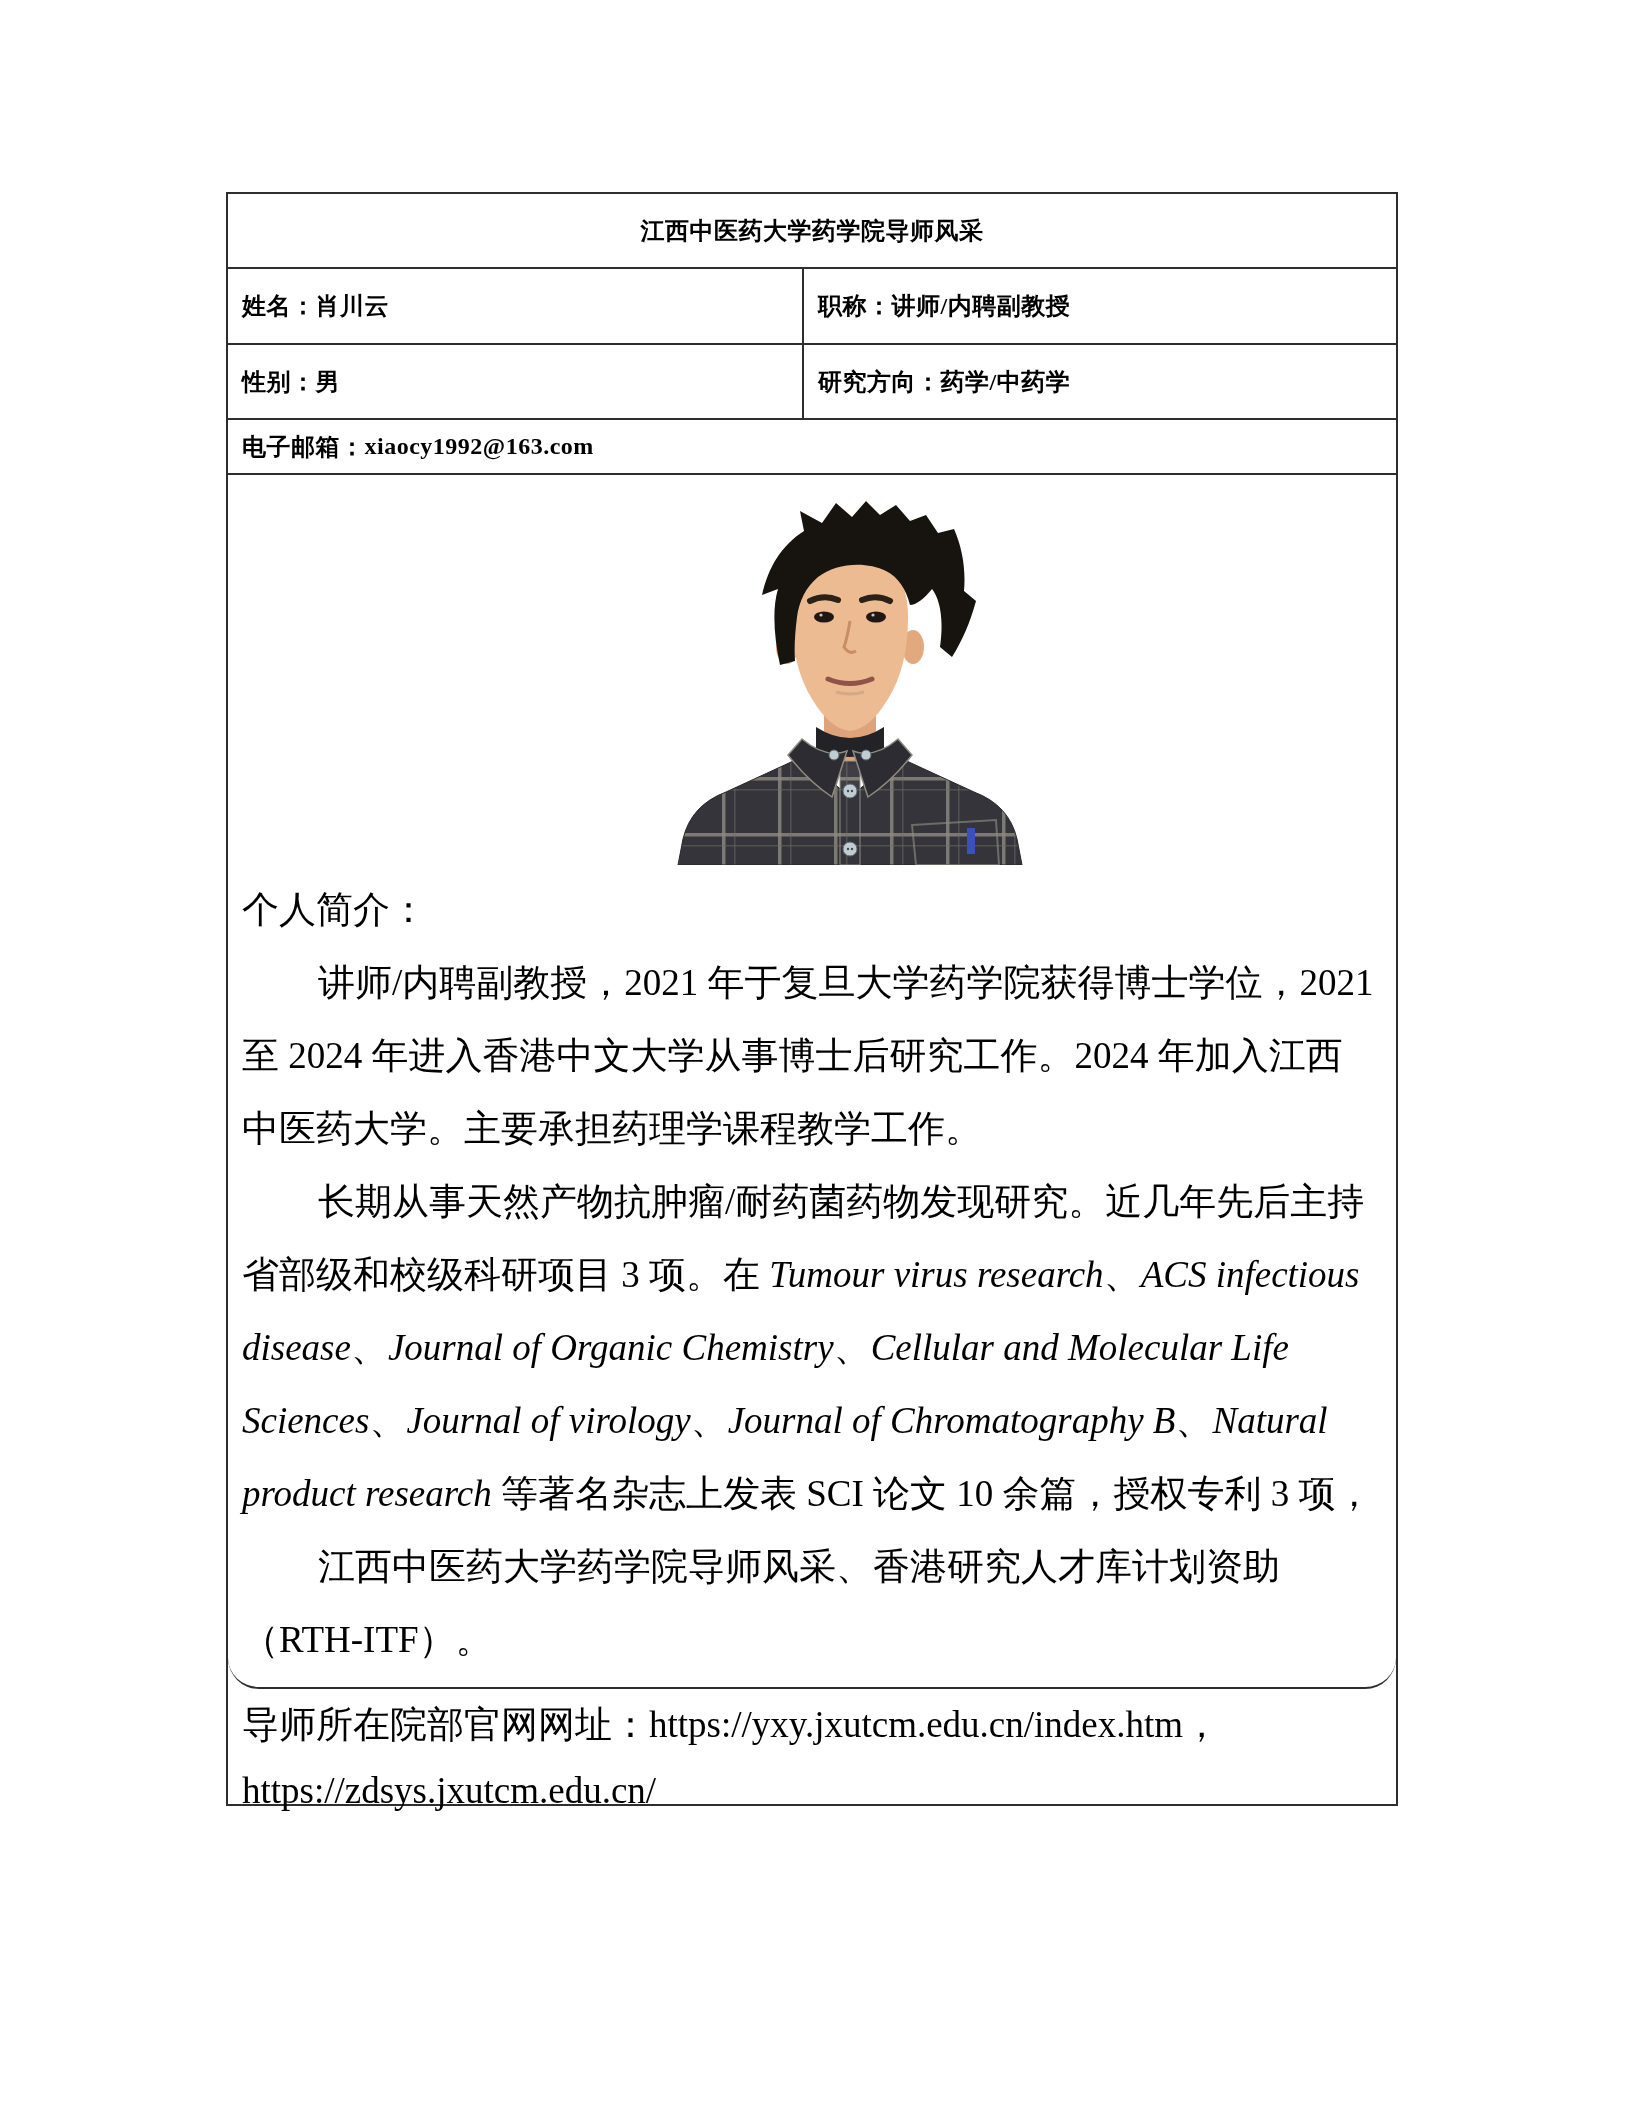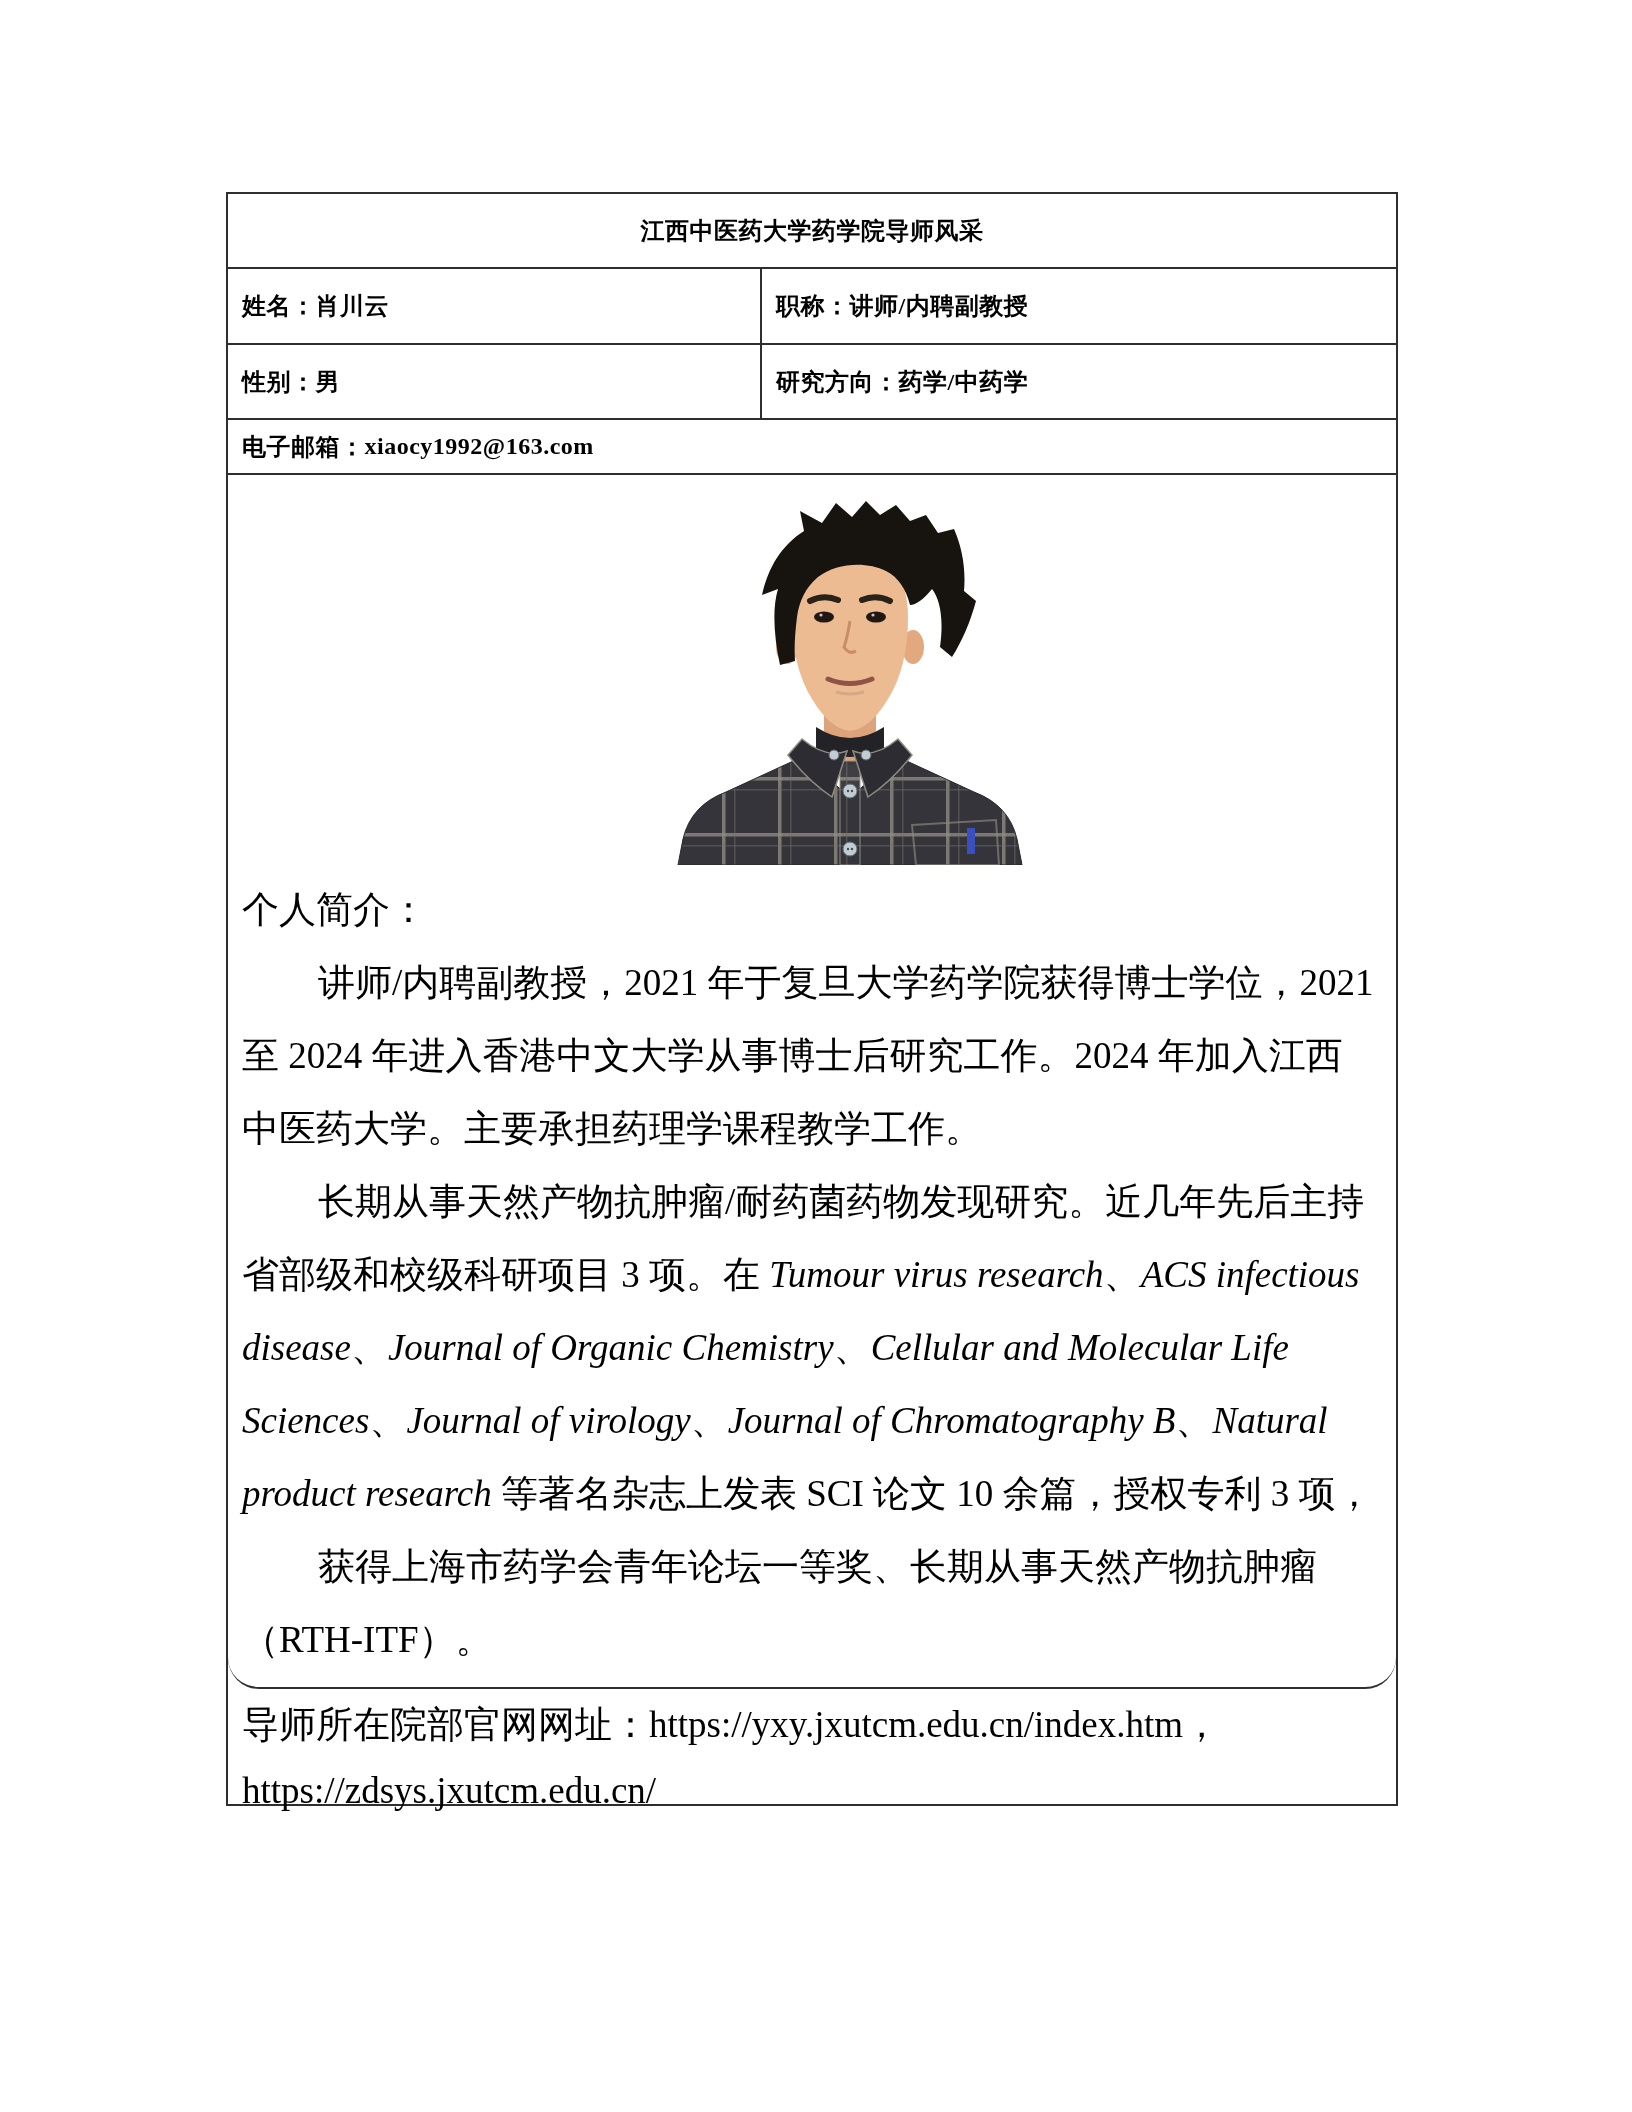--- a/index.html
+++ b/index.html
@@ -19,21 +19,21 @@
   }
   .t-row { display: flex; border-bottom: 2px solid #2e2e2e; }
   .t-row:last-child { border-bottom: none; }
   .h-title { height: 75px; }
   .h-r1 { height: 76px; }
   .h-r2 { height: 75px; }
   .h-r3 { height: 55px; }
   .h-big { height: 1214px; border-radius: 31px; }
   .h-foot { height: 115px; }
   .cell { padding: 0 14px; display: flex; align-items: center; overflow: hidden; }
-  .cell-l { width: 534px; border-right: 2px solid #2e2e2e; }
+  .cell-l { width: 576px; border-right: 2px solid #2e2e2e; }
   .cell-r { flex: 1; }
   .full { width: 100%; }
   .bold { font-weight: bold; font-size: 24px; letter-spacing: 0.5px; }
   .title-cell { justify-content: center; }
   .big-cell {
     display: block;
     width: 100%;
     padding: 22px 14px 0 14px;
   }
   .photo-wrap {
@@ -165,21 +165,21 @@
         </div>
         <div>
             <div class="rich-line indent"><span>讲师/内聘副教授，2021 年于复旦大学药学院获得博士学位，2021</span></div>
             <div class="rich-line"><span>至 2024 年进入香港中文大学从事博士后研究工作。2024 年加入江西</span></div>
             <div class="rich-line"><span>中医药大学。主要承担药理学课程教学工作。</span></div>
             <div class="rich-line indent"><span>长期从事天然产物抗肿瘤/耐药菌药物发现研究。近几年先后主持</span></div>
             <div class="rich-line"><span>省部级和校级科研项目 3 项。在 </span><span class="it">Tumour virus research</span><span>、</span><span class="it">ACS infectious</span></div>
             <div class="rich-line"><span class="it">disease</span><span>、</span><span class="it">Journal of Organic Chemistry</span><span>、</span><span class="it">Cellular and Molecular Life</span></div>
             <div class="rich-line"><span class="it">Sciences</span><span>、</span><span class="it">Journal of virology</span><span>、</span><span class="it">Journal of Chromatography B</span><span>、</span><span class="it">Natural</span></div>
             <div class="rich-line"><span class="it">product research</span><span> 等著名杂志上发表 SCI 论文 10 余篇，授权专利 3 项，</span></div>
-            <div class="rich-line indent"><span>获得上海市药学会青年论坛一等奖、长期从事天然产物抗肿瘤</span></div>
+            <div class="rich-line indent"><span>江西中医药大学药学院导师风采、香港研究人才库计划资助</span></div>
             <div class="rich-line"><span>（RTH-ITF）。</span></div>
           </div>
       </div>
 
     </div>
   </div>
 
   <div class="t-row h-foot">
     <div class="footer-cell">
       <div class="f-line">

